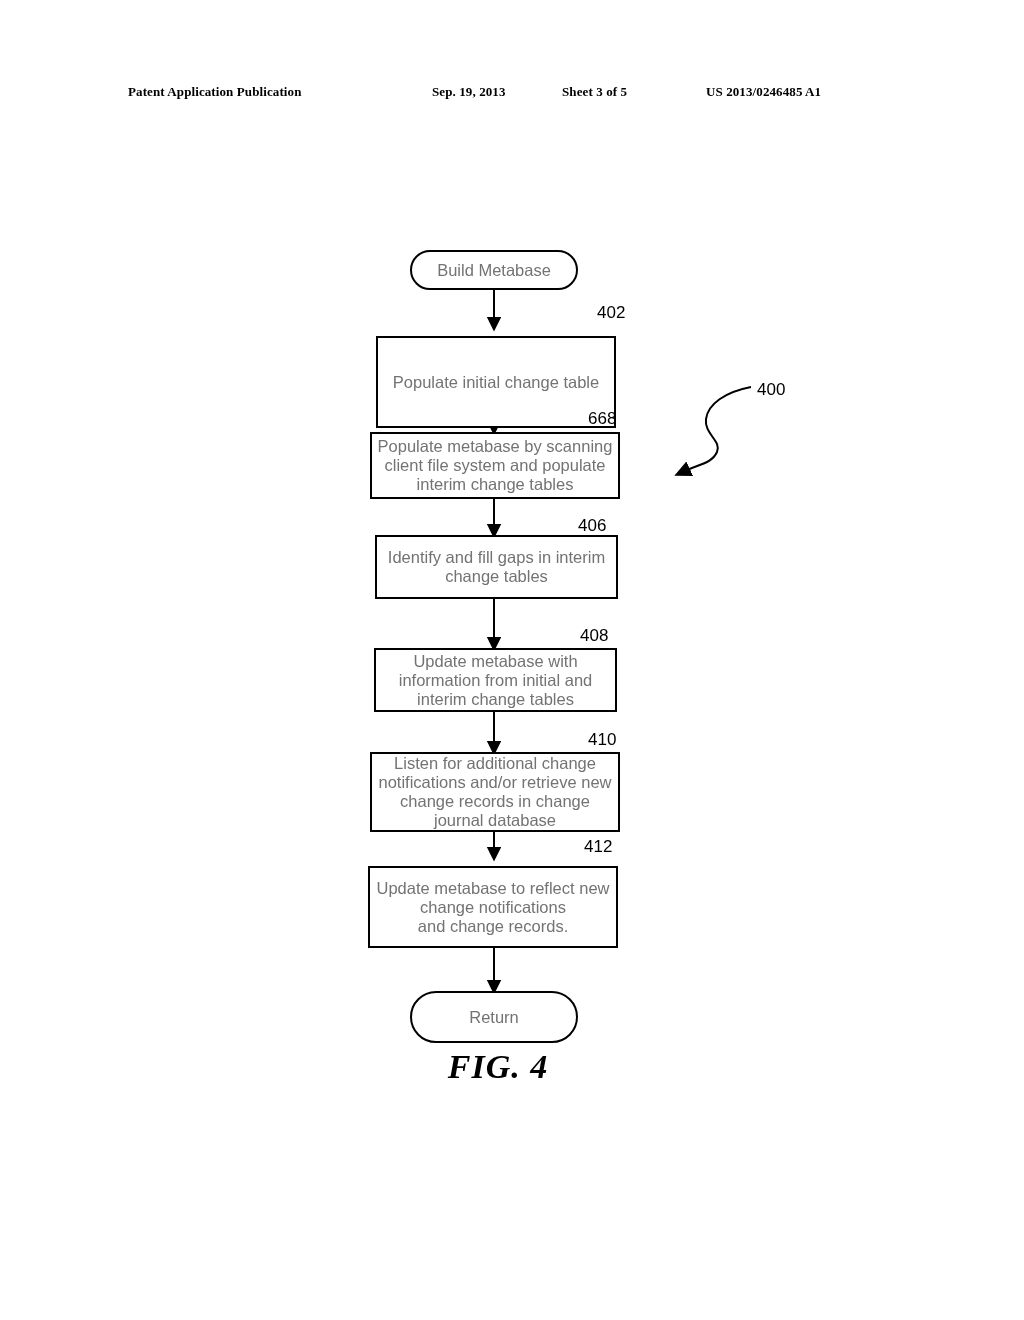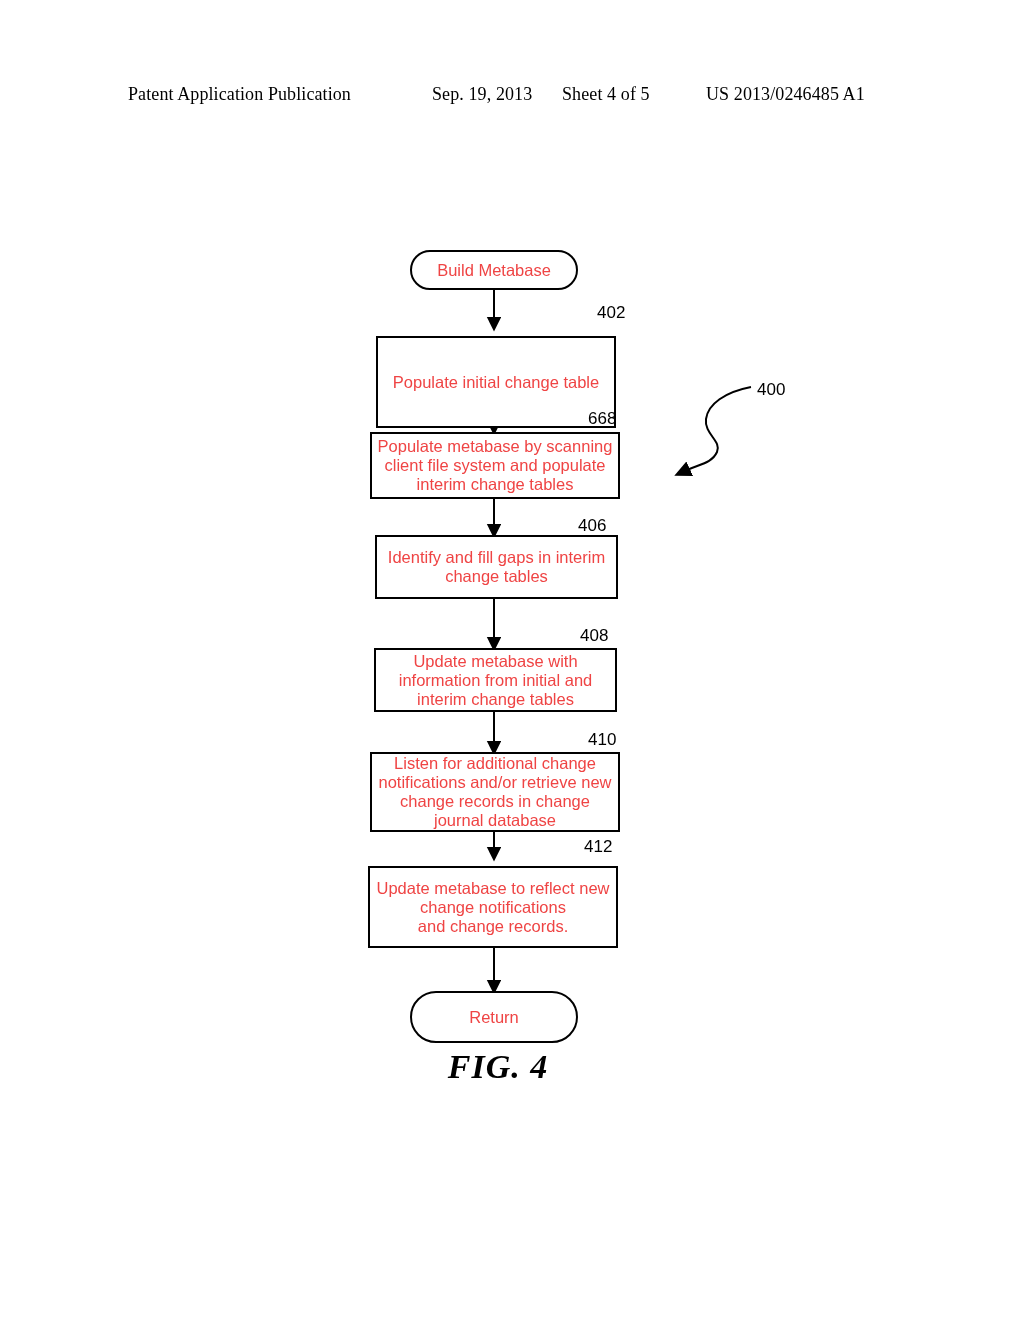--- a/index.html
+++ b/index.html
@@ -17,22 +17,22 @@
   }
 
   
   .page-header {
     position: absolute;
     top: 84px;
     left: 128px;
     width: 768px;
     height: 26px;
     font-family: "Liberation Serif", serif;
-    font-weight: normal;
-    font-size: 18px;
+    font-weight: bold;
+    font-size: 13px;
     letter-spacing: 0.1px;
     white-space: nowrap;
     display: flex;
     align-items: baseline;
   }
   .hdr-pub    { position: absolute; left: 0px; }
   .hdr-date   { position: absolute; left: 304px; }
   .hdr-sheet  { position: absolute; left: 434px; }
   .hdr-number { position: absolute; left: 578px; }
 
@@ -51,21 +51,21 @@
     box-sizing: border-box;
     border: 2px solid #000;
     background: #fff;
     display: flex;
     align-items: center;
     justify-content: center;
     text-align: center;
     font-family: "Liberation Sans", sans-serif;
     font-size: 16.5px;
     line-height: 19px;
-    color: #ef4444;
+    color: #737373;
   }
   .node .txt {
     display: block;
     white-space: pre-line;
     padding: 0 3px;
   }
   .terminator {
     border-radius: 999px;
   }
 
@@ -123,21 +123,21 @@
     left: -30px;
     margin-left: 32px;
   }
 </style>
 </head>
 <body>
 
 <div class="page-header">
   <span class="hdr-pub">Patent Application Publication</span>
   <span class="hdr-date">Sep. 19, 2013</span>
-  <span class="hdr-sheet">Sheet 4 of 5</span>
+  <span class="hdr-sheet">Sheet 3 of 5</span>
   <span class="hdr-number">US 2013/0246485 A1</span>
 </div>
 
 <div class="figure">
 
   <svg class="connectors" viewBox="0 0 1024 1320">
     <defs>
       <marker id="arrowhead" markerWidth="9" markerHeight="9" refX="1.5" refY="3.6" orient="auto" markerUnits="strokeWidth">
         <path d="M0,0 L0,7.2 L7.2,3.6 z" fill="#000"></path>
       </marker>

